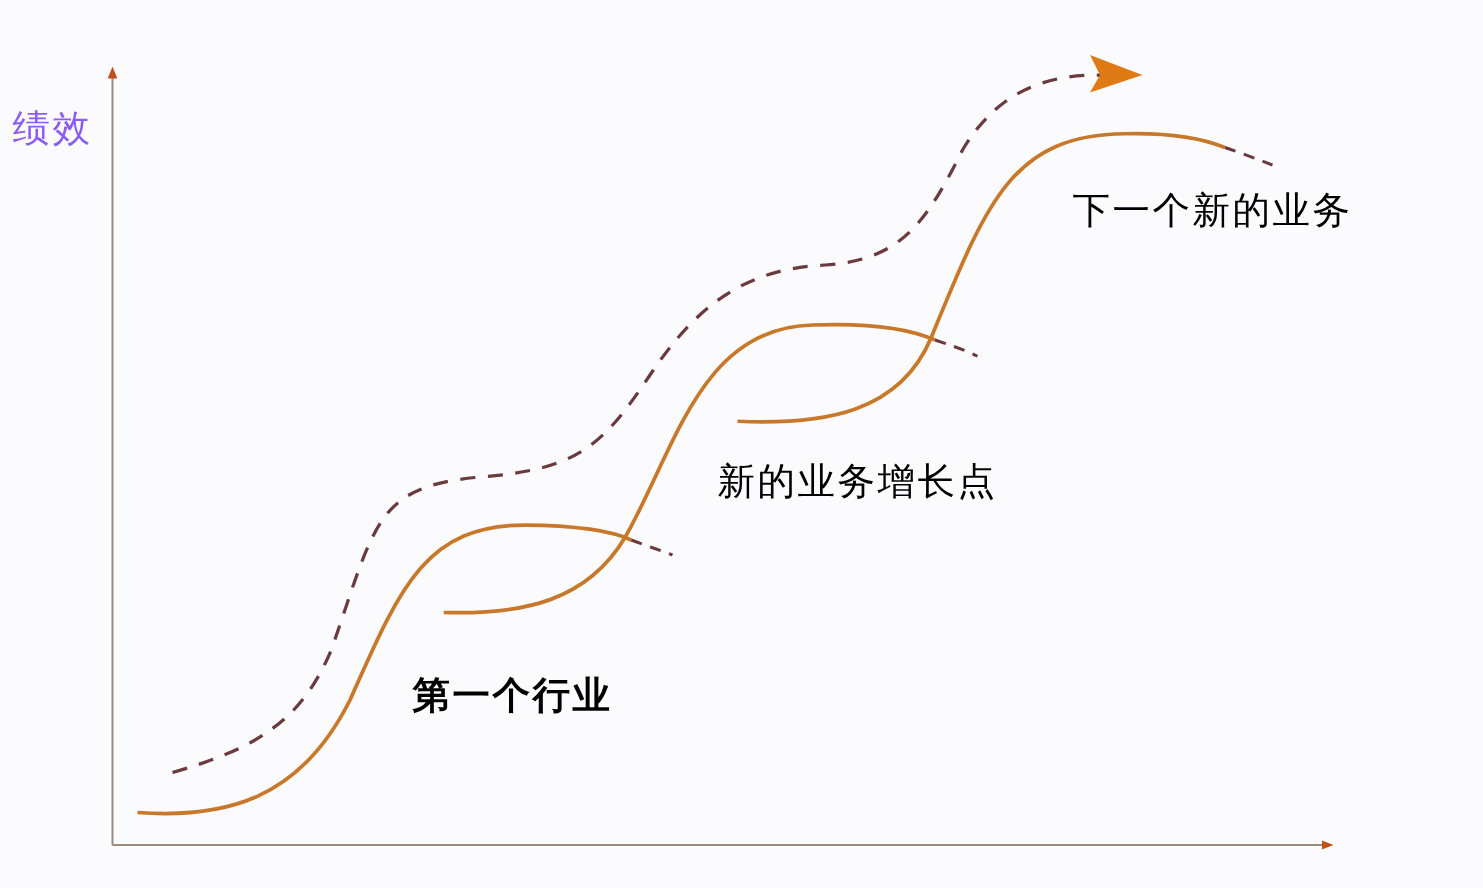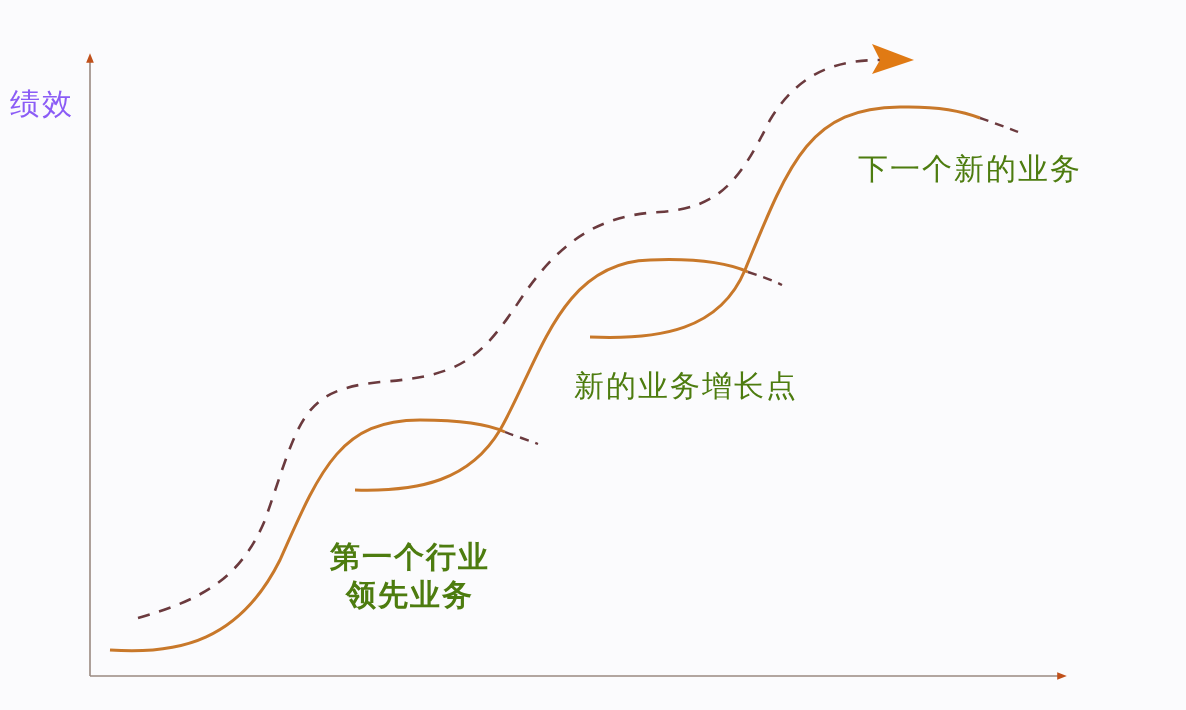--- a/index.html
+++ b/index.html
@@ -1,19 +1,19 @@
 <!DOCTYPE html>
 <html><head>
 <meta charset="utf-8">
 <style>
   html, body { margin:0; padding:0; background:#fbfbfd; }
   body { width:1186px; height:710px; position:relative; overflow:hidden;
          font-family:"DejaVu Sans","Liberation Sans",sans-serif; }
   #diagram { position:absolute; left:0; top:0; width:1186px; height:710px; }
-  .label { position:absolute; color:#4d7c0f; font-size:30px; line-height:38px;
+  .label { position:absolute; color:#000000; font-size:30px; line-height:38px;
            letter-spacing:2px; text-align:center; white-space:nowrap; }
   #y-label { left:10px; top:85px; font-size:30px; color:#8b5cf6; }
   #label-first { left:330px; top:538px;font-weight:bold; }
   #label-second { left:574px; top:367px; }
   #label-third { left:858px; top:150px; }
 </style>
 </head>
 <body>
 
 <svg id="diagram" viewBox="0 0 1186 710" xmlns="http://www.w3.org/2000/svg">
@@ -36,20 +36,19 @@
   <path d="M748,272 C760,276 772,280 782,285" fill="none" stroke="#6b3a3e" stroke-width="2.4" stroke-dasharray="9 7"></path>
 
   <path d="M590,337 C660,340 720,330 745,270 C790,160 810,108 900,107 C940,106 965,112 980,118" fill="none" stroke="#c8782a" stroke-width="3"></path>
   <path d="M980,118 C992,122 1005,127 1018,132" fill="none" stroke="#6b3a3e" stroke-width="2.4" stroke-dasharray="9 7"></path>
 </svg>
 
 <div id="y-label" class="label">绩效</div>
 
 <div id="label-first" class="label">
   <div>第一个行业</div>
-  <div>领先业务</div>
 </div>
 
 <div id="label-second" class="label">新的业务增长点</div>
 
 <div id="label-third" class="label">
   <div>下一个新的业务</div>
 </div>
 
 </body></html>

